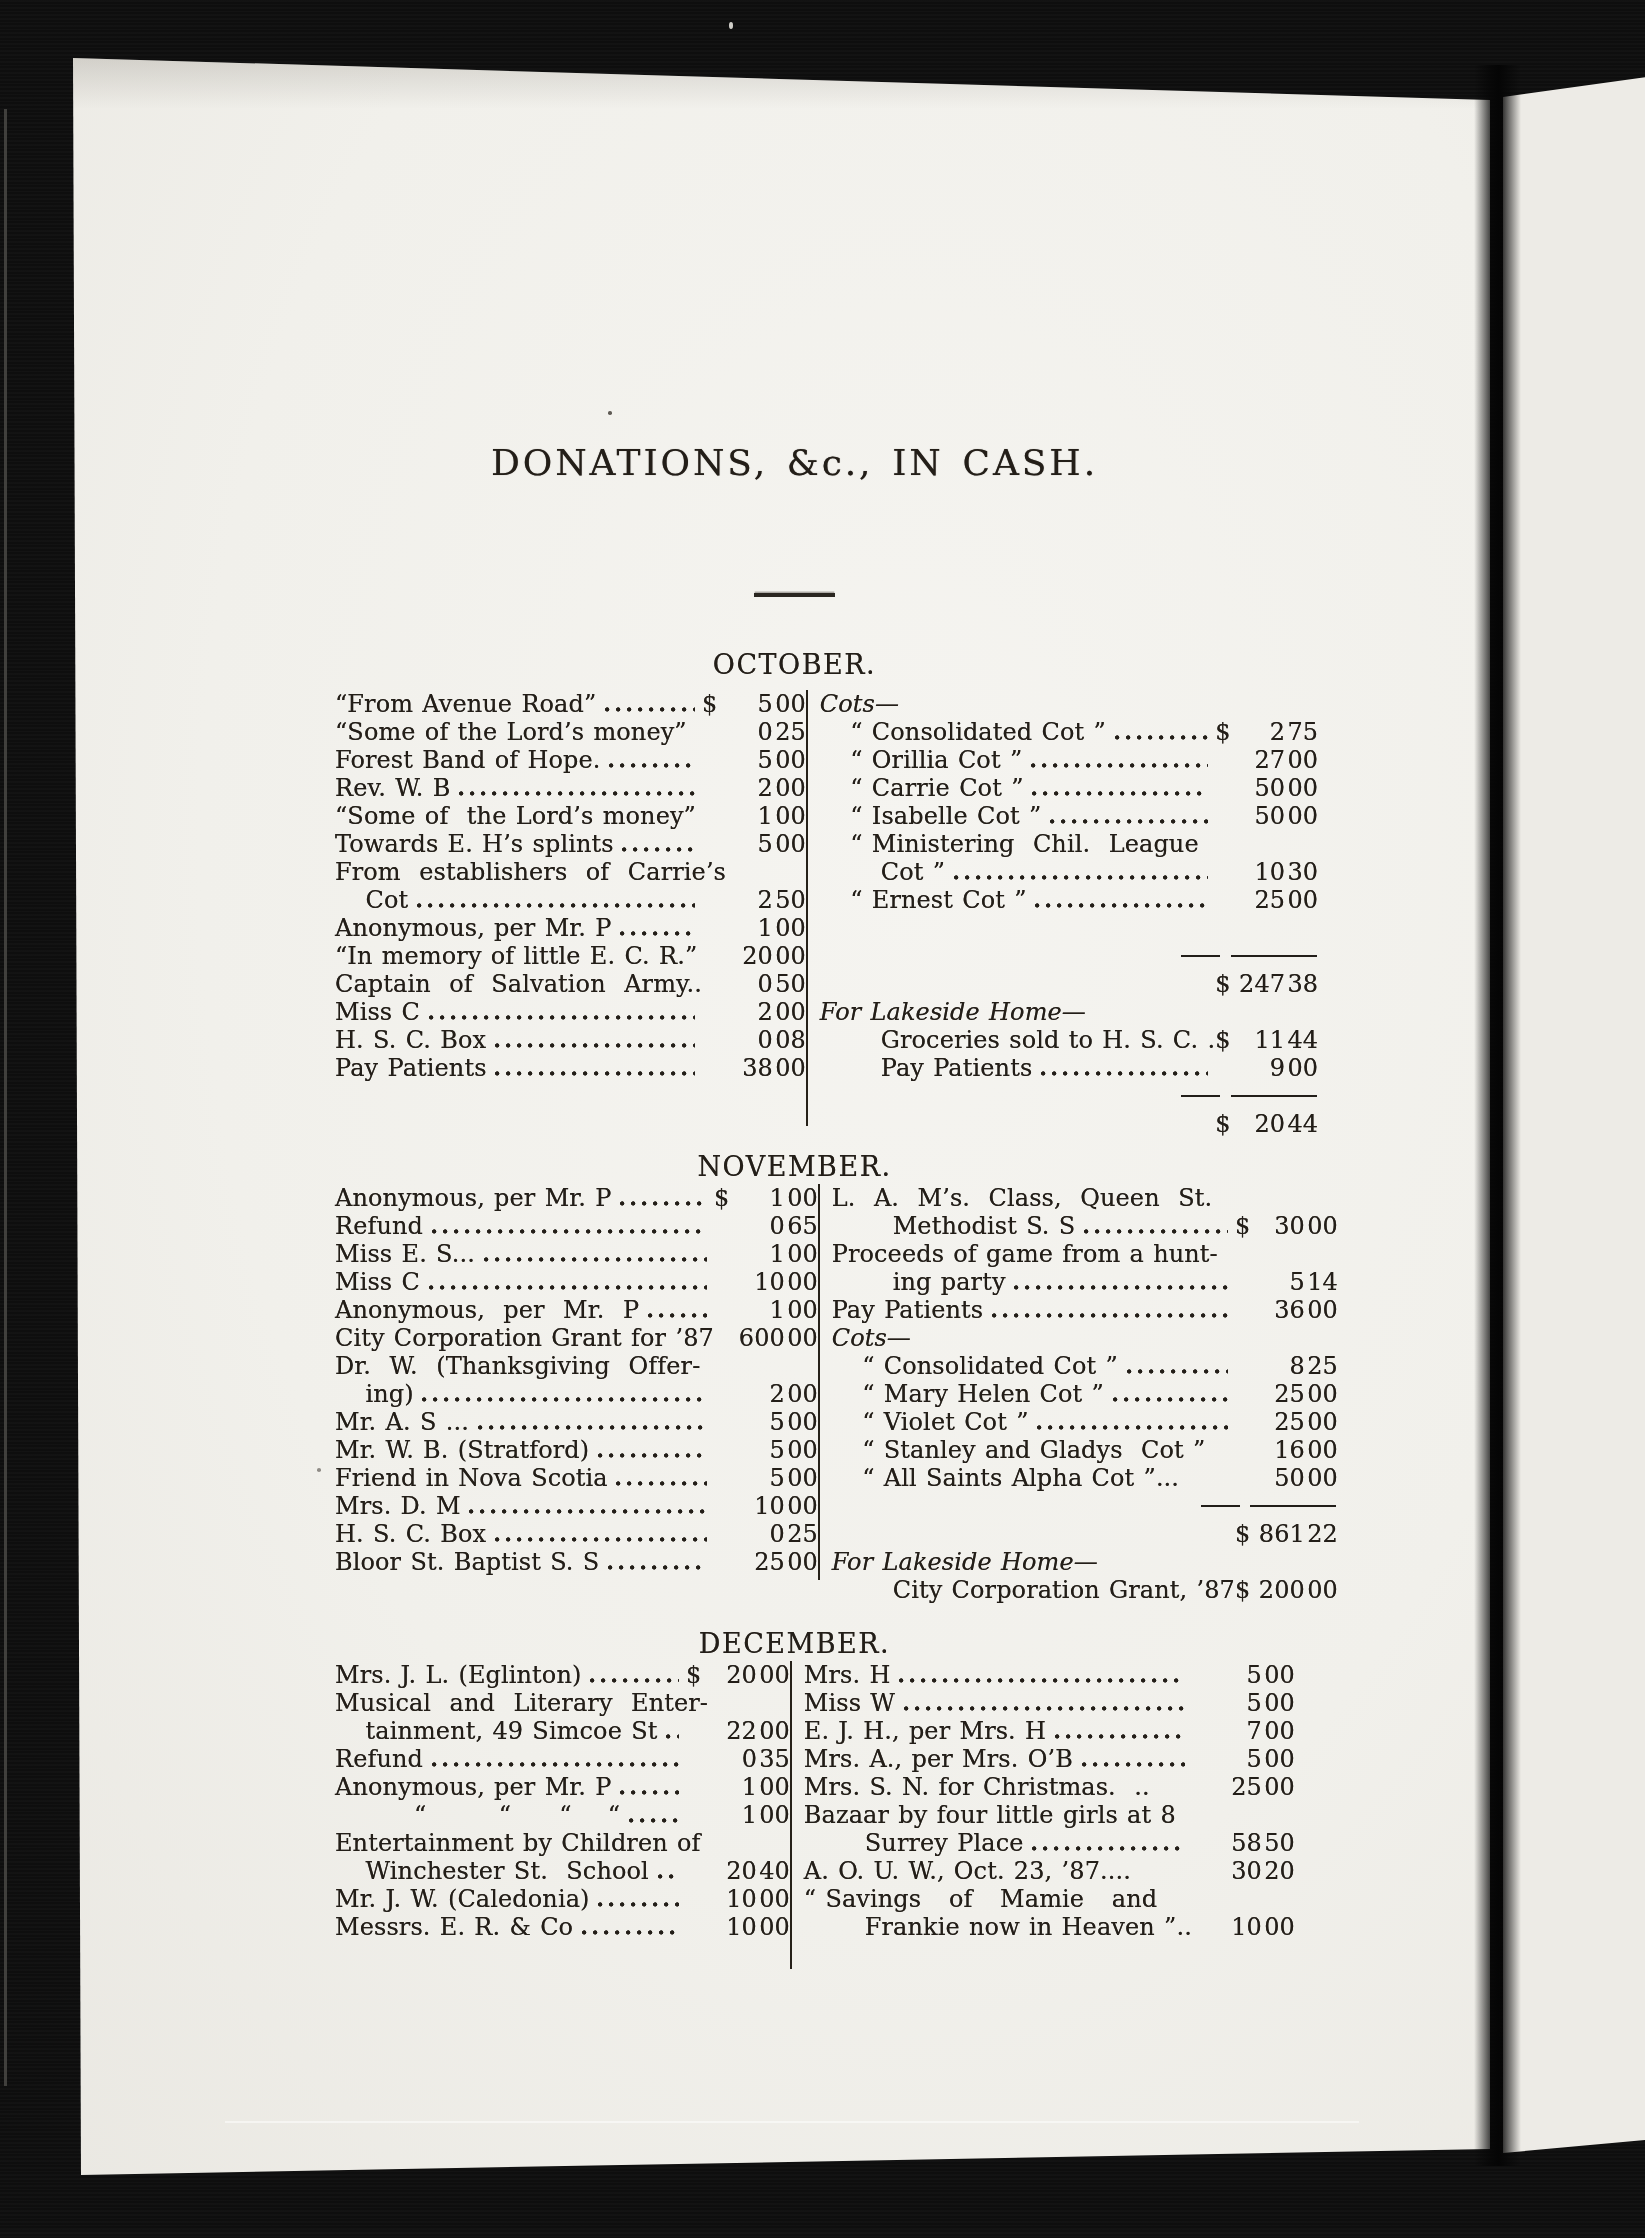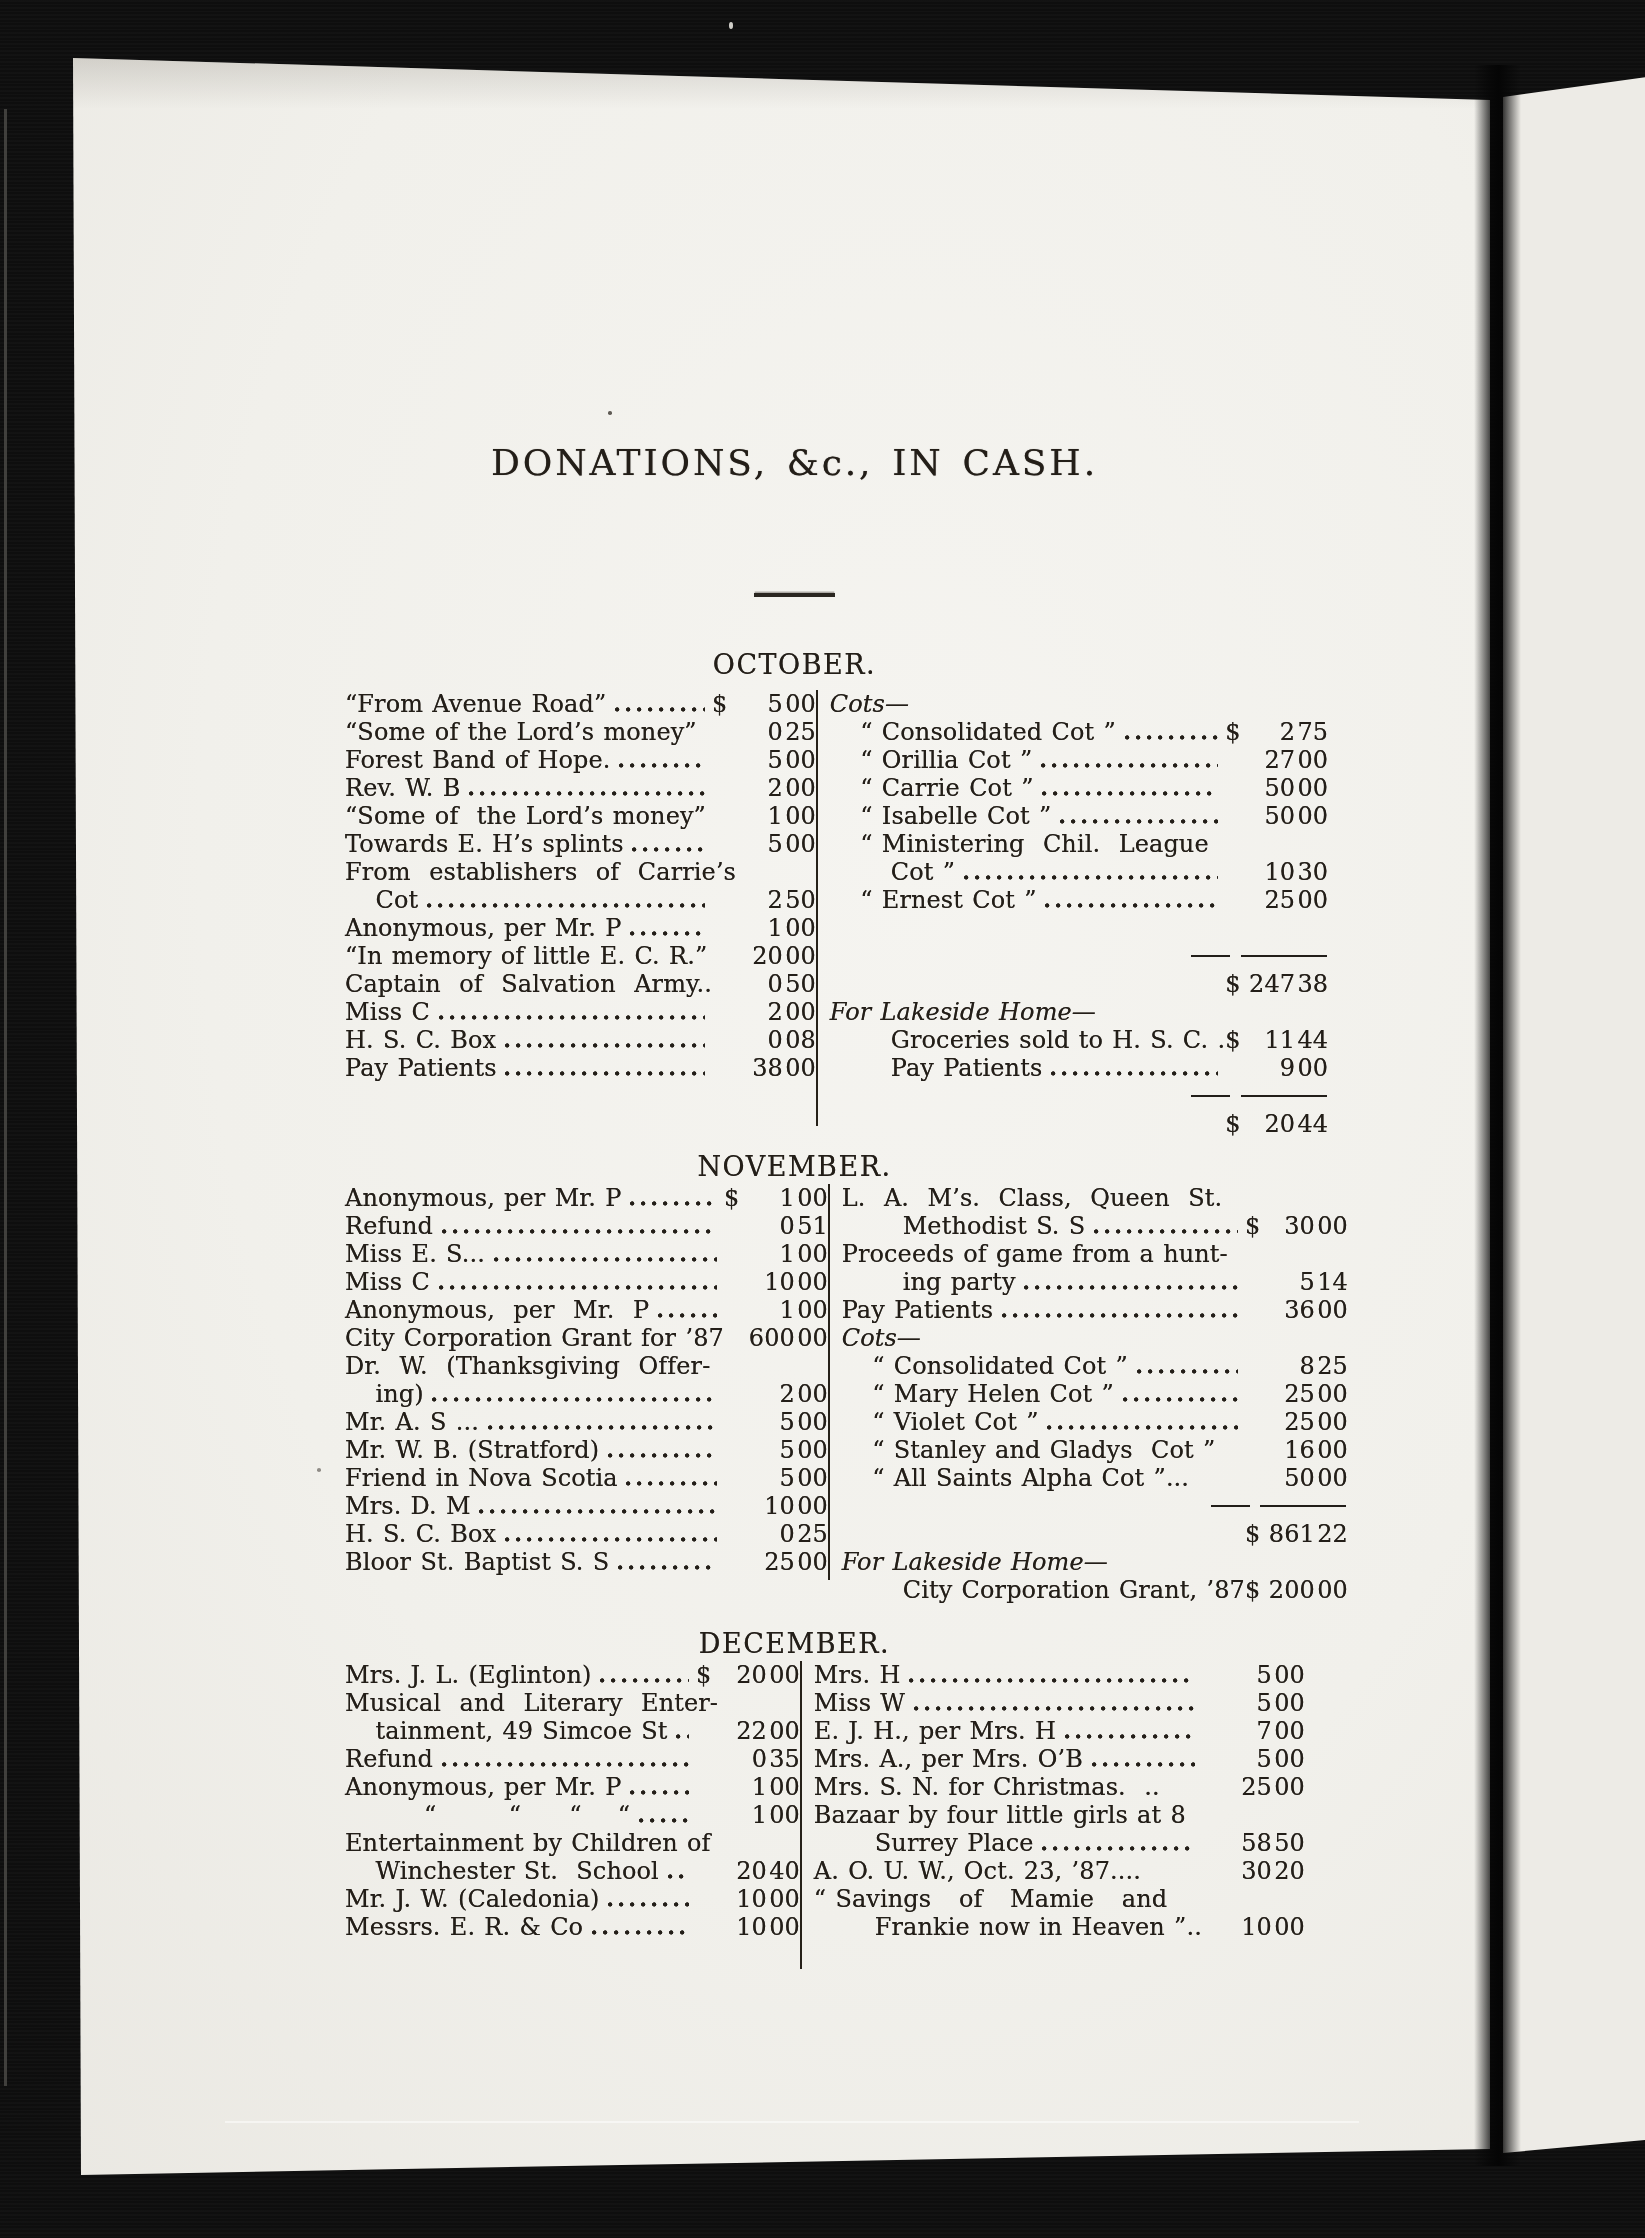--- a/index.html
+++ b/index.html
@@ -44,21 +44,21 @@
          text-shadow:0 0 0.7px rgba(35,30,24,.7);}
   .subtitle{position:absolute;top:526px;left:0;width:100%;text-align:center;
          font-size:19.6px;font-weight:bold;font-style:italic;letter-spacing:0.7px;word-spacing:2.2px;
          text-shadow:0 0 0.4px rgba(35,30,24,.7);}
   .title-rule{position:absolute;top:593px;left:50%;width:81px;height:3.6px;margin-left:-41px;
          background:#2a2620;box-shadow:0 -2.2px 0 -0.7px rgba(42,38,32,.35);}
 
   .month{position:absolute;left:0;width:100%;}
   .month-head{position:absolute;top:0;left:0;width:100%;text-align:center;
          font-size:27px;letter-spacing:1.5px;text-shadow:0 0 0.6px rgba(35,30,24,.7);}
-  .cols{position:absolute;left:14px;width:100%;display:flex;align-items:flex-start;}
+  .cols{position:absolute;left:4px;width:100%;display:flex;align-items:flex-start;}
   .col{display:block;}
   .col.left{flex:0 0 455px;}
   .divider{flex:0 0 2.2px;background:#262119;}
   .col.right{flex:1;padding-left:11.6px;}
 
   .row{display:flex;height:28px;line-height:28px;font-size:24px;letter-spacing:0.1px;word-spacing:1.5px;
        text-shadow:0 0 0.5px rgba(35,30,24,.75);}
   .row .txt{white-space:pre;flex:0 0 auto;}
   .row.label .txt{font-style:italic;}
   .row .gap{flex:1 1 auto;}
@@ -332,21 +332,21 @@
                     <span class="d">1</span>
                     <span class="c">00</span>
                   </span>
                 </div>
                 <div class="row item">
                   <span class="txt">Refund</span>
                   <span class="lead"></span>
                   <span class="sign"></span>
                   <span class="amt">
                     <span class="d">0</span>
-                    <span class="c">51</span>
+                    <span class="c">65</span>
                   </span>
                 </div>
                 <div class="row item">
                   <span class="txt">Miss E. S...</span>
                   <span class="lead"></span>
                   <span class="sign"></span>
                   <span class="amt">
                     <span class="d">1</span>
                     <span class="c">00</span>
                   </span>

